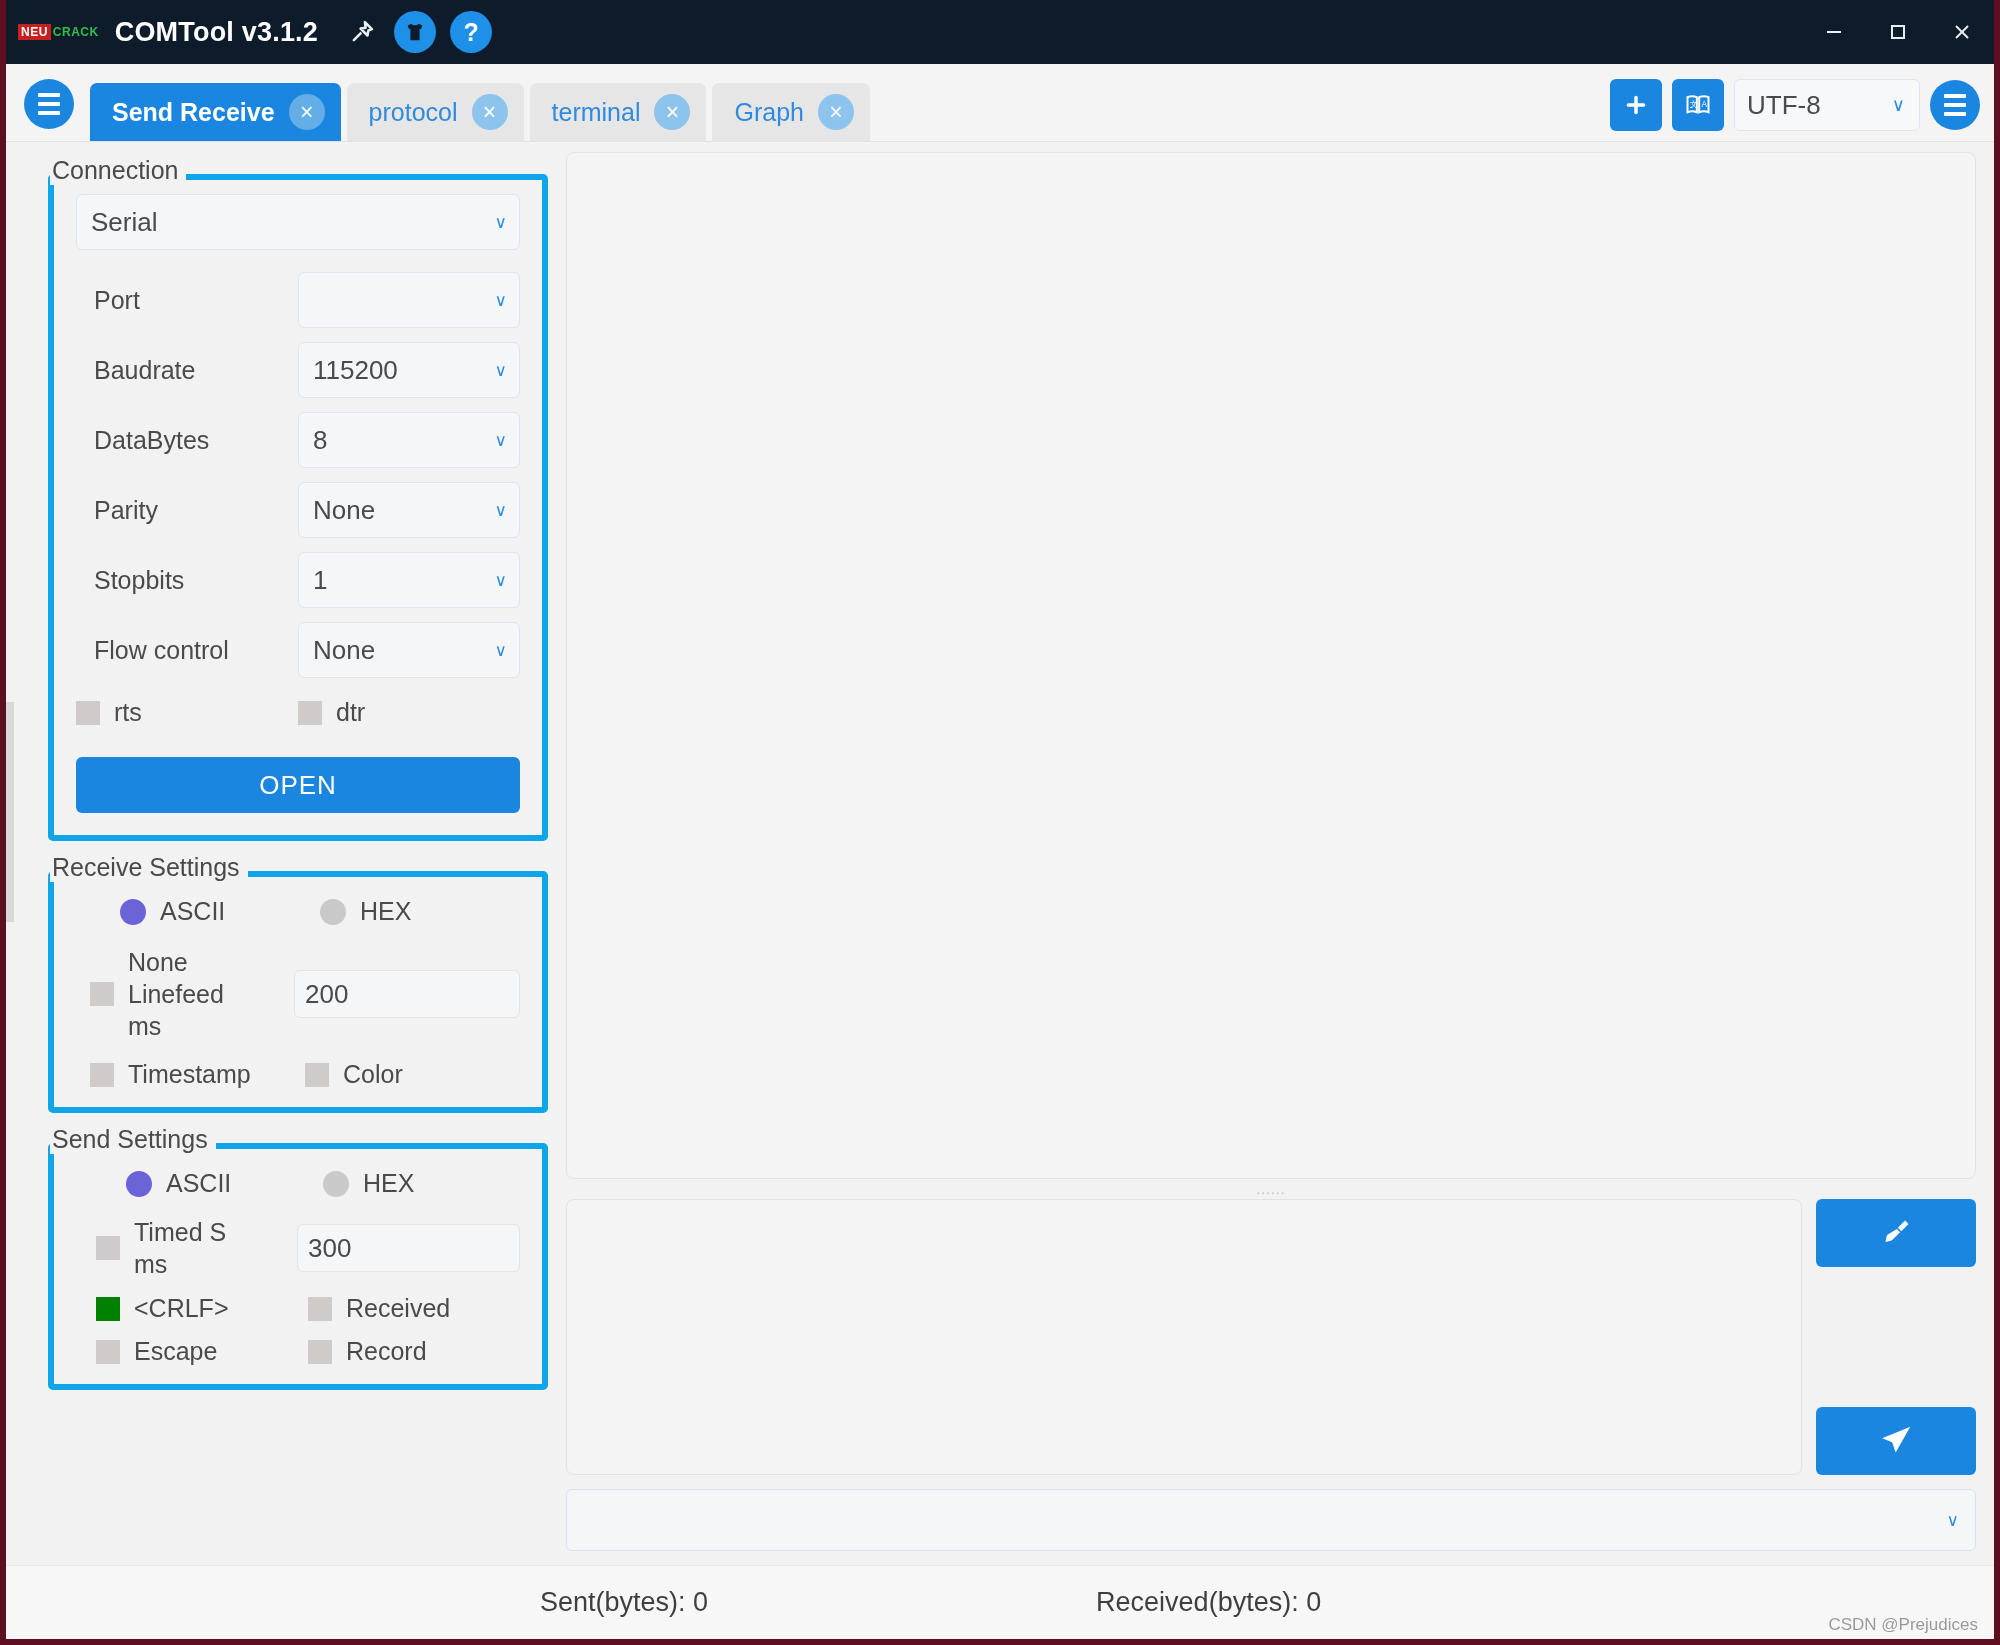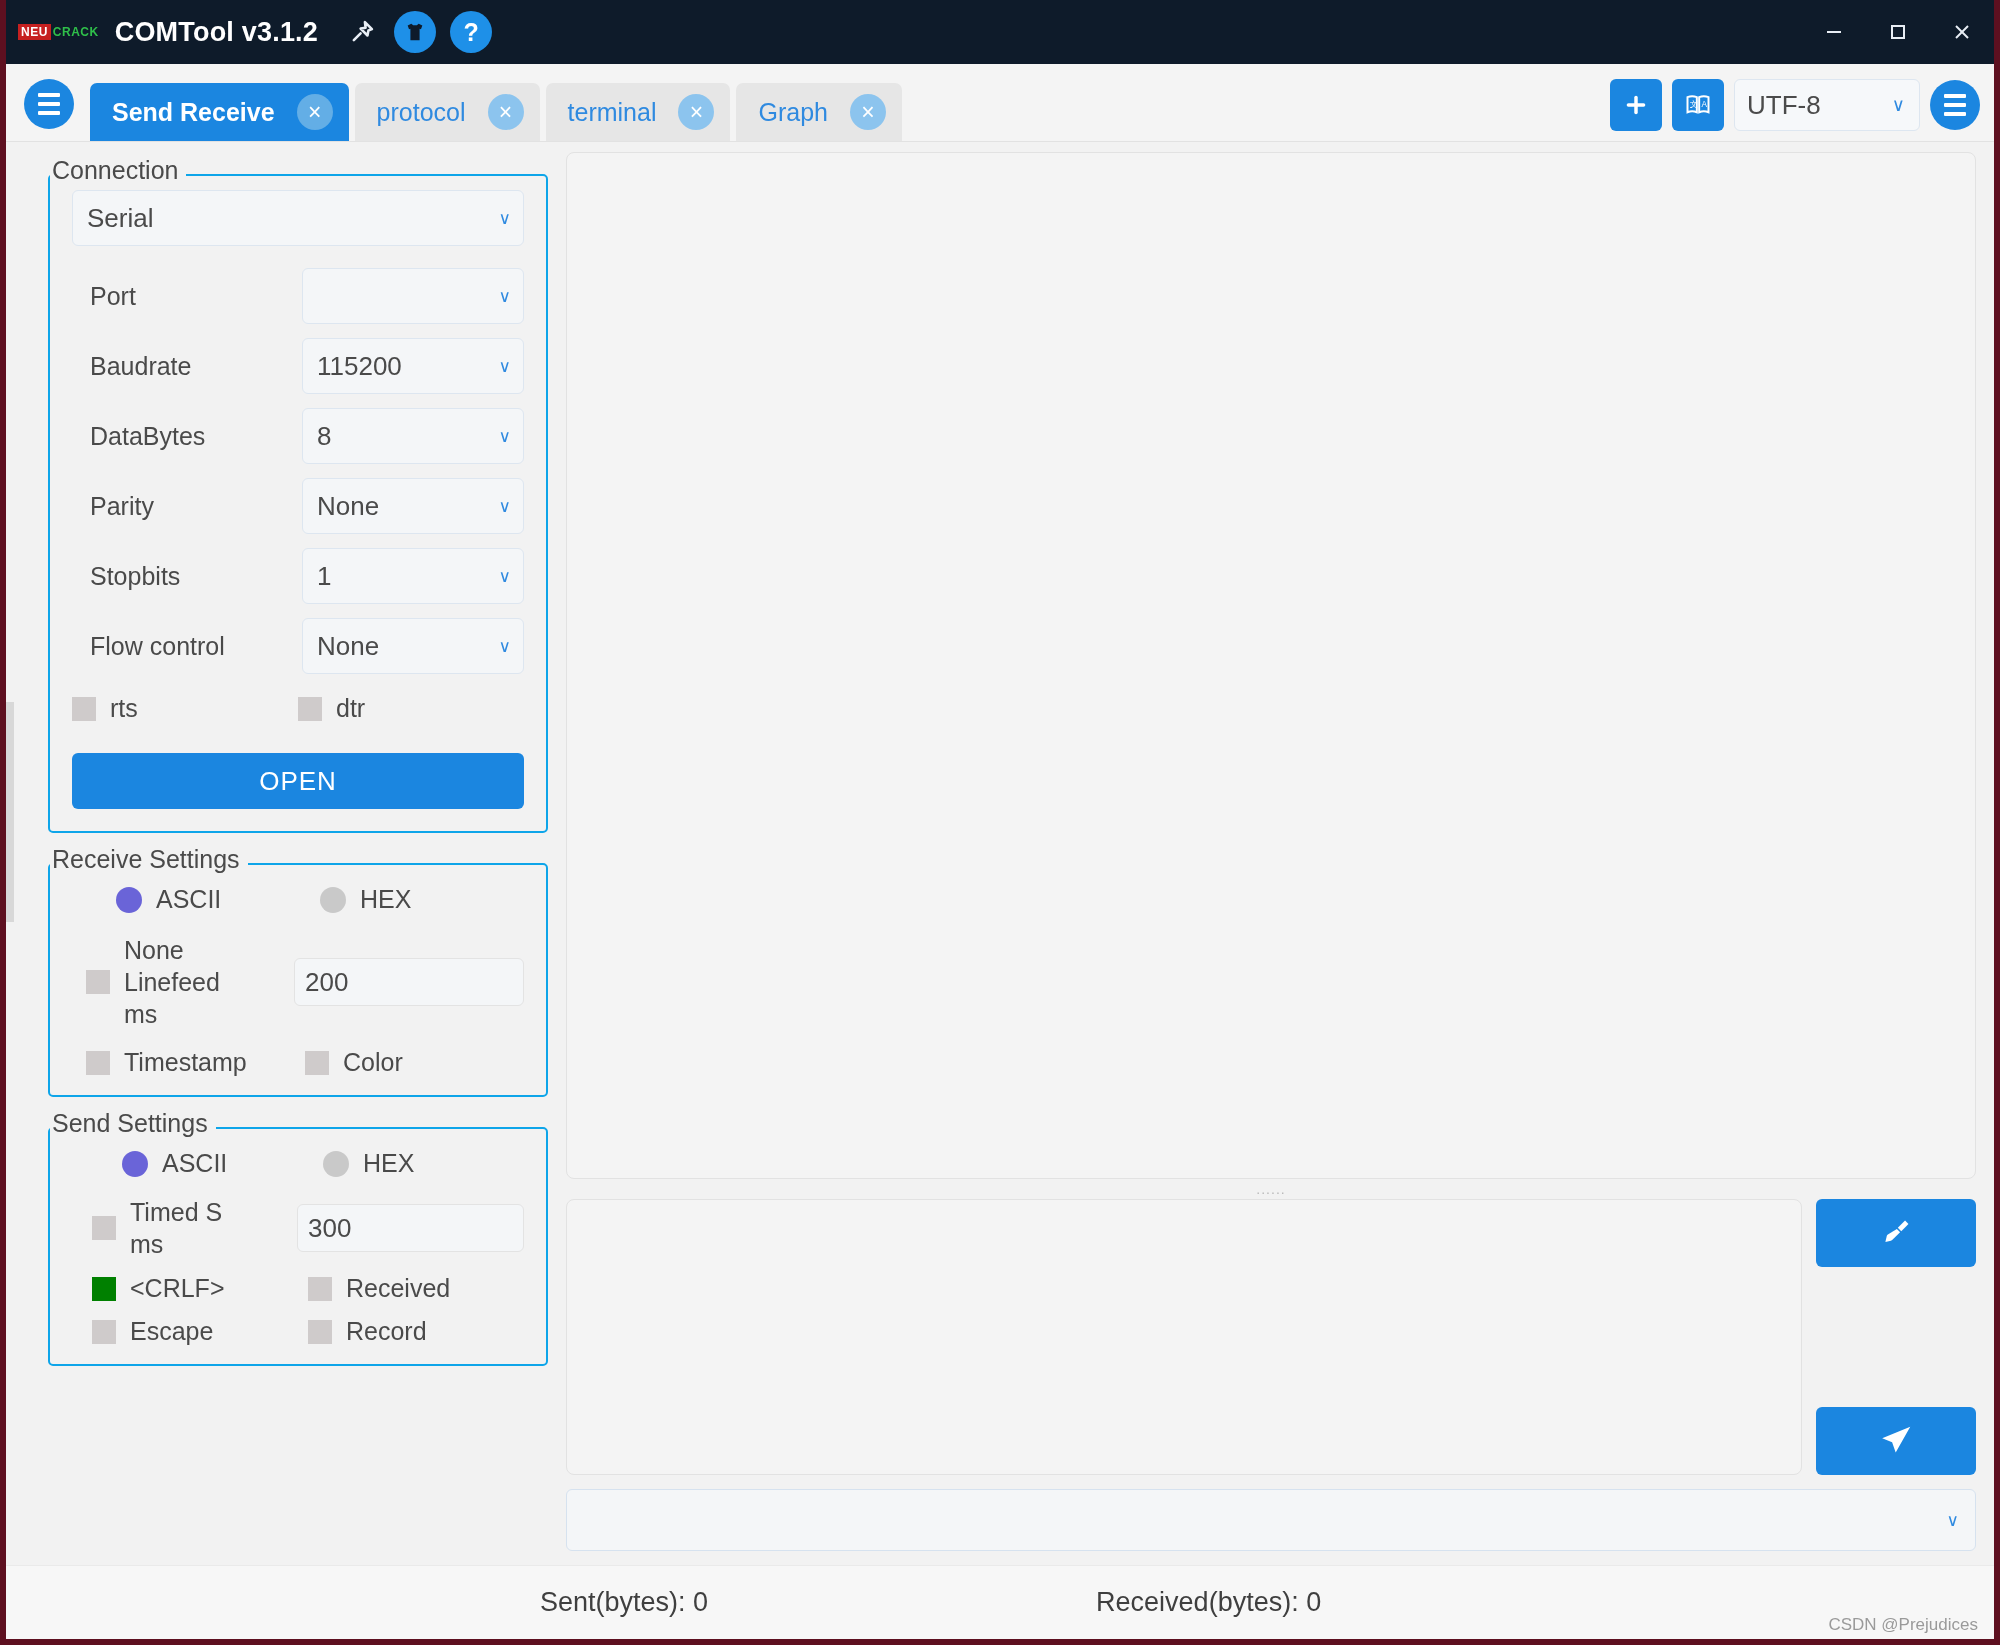--- a/index.html
+++ b/index.html
@@ -72,21 +72,21 @@
   }
   .hamburger-round {
     width: 50px; height: 50px; border-radius: 50%;
     background: #1b86e0;
     display: flex; flex-direction: column; align-items: center; justify-content: center;
     gap: 5px; margin-bottom: 12px; margin-right: 16px; cursor: pointer; flex: 0 0 auto;
   }
   .hamburger-round i { display:block; width: 22px; height: 4px; background: #fff; border-radius: 1px; }
   .tabs { display: flex; align-items: flex-end; height: 100%; }
   .tab {
-    display: flex; align-items: center; gap: 22px;
+    display: flex; align-items: center; gap: 14px;
     height: 58px; padding: 0 16px 0 22px;
     border-radius: 7px 7px 0 0;
     background: #e6e6e6; color: #2f8ae0;
     font-size: 25px; cursor: pointer; margin-right: 6px;
     white-space: nowrap;
   }
   .tab.active { background: #1b86e0; color: #ffffff; font-weight: bold; }
   .tab .close {
     width: 36px; height: 36px; border-radius: 50%;
     background: #8cc4ee; color: #ffffff;
@@ -121,21 +121,21 @@
     display: flex; flex-direction: column; gap: 6px;
     position: relative;
   }
   .groupbox { position: relative; margin-bottom: 8px; }
   .groupbox > .gb-title {
     position: absolute; top: -2px; left: 2px;
     background: #f2f2f2; padding: 0 8px 0 2px;
     font-size: 25px; color: #4a4a4a; z-index: 2; white-space: nowrap;
   }
   .groupbox > .gb-frame {
-    border: 2px solid #0ea5e9; border-radius: 5px;
+    border: 6px solid #0ea5e9; border-radius: 5px;
     margin-top: 16px; padding: 22px 22px 22px 22px;
     background: #f2f2f2;
   }
   .row { display: flex; align-items: center; margin-bottom: 14px; }
   .row:last-child { margin-bottom: 0; }
   .lbl { font-size: 25px; color: #4a4a4a; flex: 1; padding-left: 18px; }
 
   .combo {
     width: 222px; height: 56px; border: 1px solid #dde6f0;
     background: #f4f6f8; border-radius: 6px;

